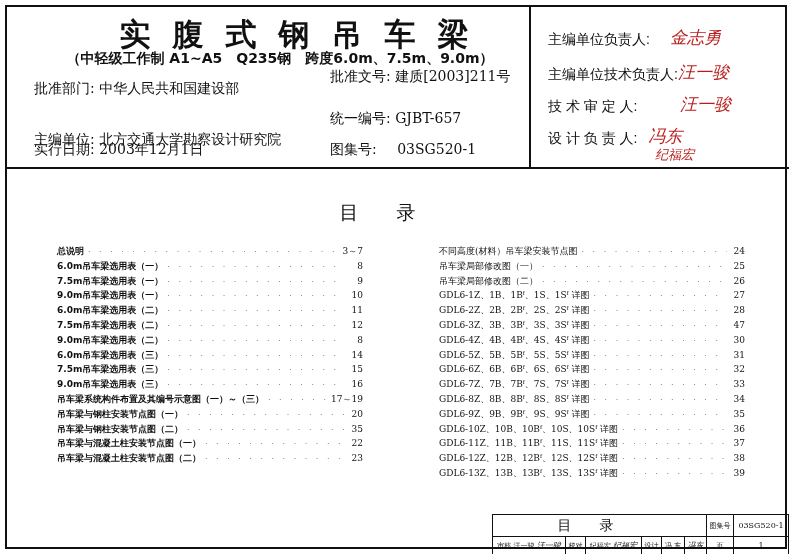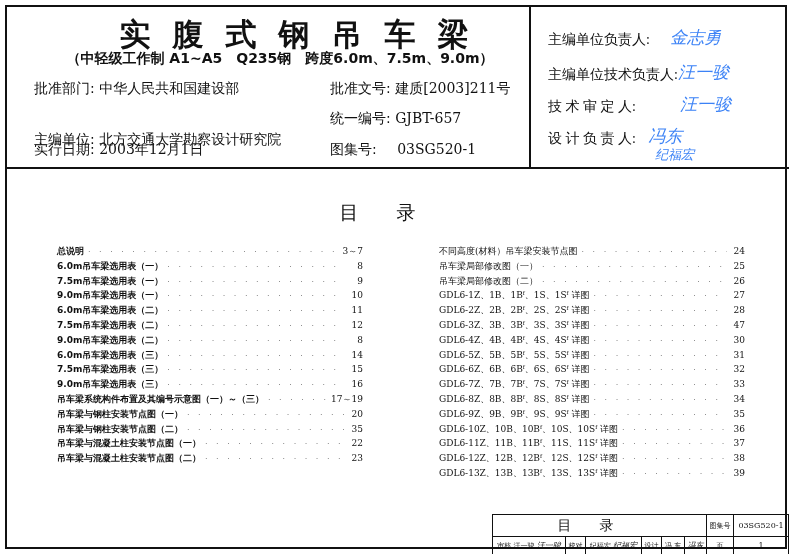--- a/index.html
+++ b/index.html
@@ -14,24 +14,24 @@
 
   .title { position: absolute; left: 0; top: 14px; width: 610px; text-align: center;
            font-family: "DejaVu Sans", "Liberation Sans", sans-serif; font-weight: bold;
            font-size: 31px; letter-spacing: 22px; }
   .subtitle { position: absolute; left: 0; top: 50px; width: 530px; text-align: center;
               font-family: "DejaVu Sans", "Liberation Sans", sans-serif; font-weight: bold;
               font-size: 14px; margin-left: 15px; }
   .meta { position: absolute; font-size: 14px; white-space: nowrap; }
   .meta .lbl { font-family: "DejaVu Sans", "Liberation Sans", sans-serif; }
 
-  .sig-row { position: absolute; left: 548px; font-family: Liberation Serif, serif;
+  .sig-row { position: absolute; left: 548px; font-family: Liberation Sans, sans-serif;
              font-size: 14px; white-space: nowrap; }
   .sig { position: absolute; font-family: "DejaVu Serif", serif; font-style: italic;
-         font-size: 17px; color: #3b82f6; white-space: nowrap; }
+         font-size: 17px; color: #b91c1c; white-space: nowrap; }
 
   .toc-heading { position: absolute; left: 0; top: 200px; width: 793px; text-align: center;
                  font-family: "DejaVu Sans", "Liberation Sans", sans-serif; font-size: 19px;
                  letter-spacing: 38px; }
 
   .toc-col { position: absolute; top: 244px; width: 306px; }
   .toc-col.left { left: 57px; }
   .toc-col.right { left: 439px; width: 306px; }
   .toc-row { display: flex; align-items: baseline; height: 14.8px; font-size: 9px; line-height: 14.8px;
              white-space: nowrap; }
@@ -55,21 +55,21 @@
 <div class="hdr-line"></div>
 <div class="vdiv"></div>
 
 <div class="title">实腹式钢吊车梁</div>
 <div class="subtitle">（中轻级工作制 A1~A5　Q235钢　跨度6.0m、7.5m、9.0m）</div>
 
 <div class="meta" style="left:34px;top:80px;">
   <span class="lbl">批准部门:</span>
   <span class="lbl">中华人民共和国建设部</span>
 </div>
-<div class="meta" style="left:330px;top:80px;text-align:center;">
+<div class="meta" style="left:330px;top:68px;text-align:center;">
   <span class="lbl">批准文号:</span>
   <span>建质[2003]211号</span>
 </div>
 <div class="meta" style="left:34px;top:110px;margin-top:21px;">
   <span class="lbl">主编单位:</span>
   <span class="lbl">北方交通大学勘察设计研究院</span>
 </div>
 <div class="meta" style="left:330px;top:110px;">
   <span class="lbl">统一编号:</span>
   <span>GJBT-657</span>

